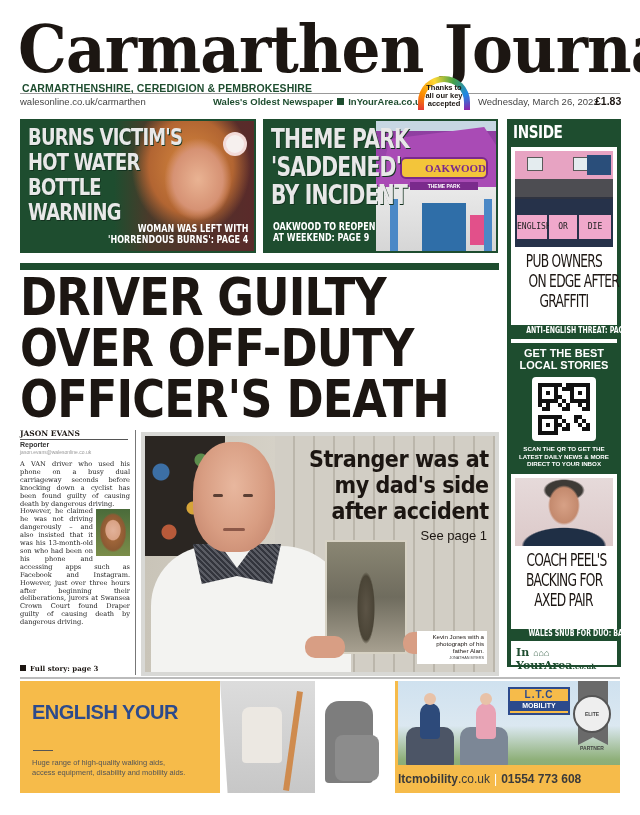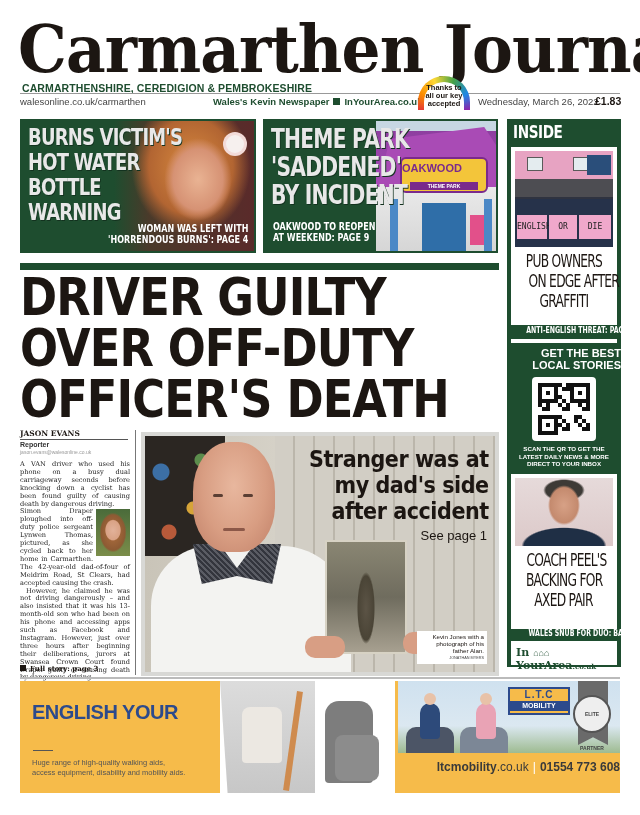--- a/index.html
+++ b/index.html
@@ -44,22 +44,22 @@
     background: radial-gradient(ellipse 45px 55px at 60% 45%, #e9b393 0%, #d69274 55%, transparent 75%),
                 radial-gradient(ellipse 70px 80px at 55% 35%, #d88a3f 0%, #b26532 60%, transparent 85%),
                 linear-gradient(90deg, #1e4d2f 0%, #4a3a2a 25%, #5a2a2a 100%);
   }
   .flower { position: absolute; right: 10px; top: 14px; width: 18px; height: 18px; border-radius: 50%; background: #f6f0ee; box-shadow: 0 0 0 3px #f3dbd8; }
   .promo-2 .promo-photo {
     width: 120px;
     background: linear-gradient(180deg, #c7d7e3 0%, #c7d7e3 8%, #8e3fa0 8%, #a84ab8 50%, #eaeaea 50%, #d6d6d6 100%);
   }
   .oak-roof { position: absolute; right: 0; top: 6px; width: 118px; height: 60px; background: #a94bb5; clip-path: polygon(10% 20%, 90% 0, 100% 30%, 100% 100%, 0 100%); }
-  .oak-sign { position: absolute; right: 8px; top: 36px; width: 88px; height: 36px; background: #f3c53a; border: 2px solid #7a2a8c; border-radius: 6px;
-    font-family: Liberation Sans, sans-serif; font-weight: bold; font-size: 11px; color: #7a2a8c; text-align: left; line-height: 18px; }
+  .oak-sign { position: absolute; right: 8px; top: 36px; width: 88px; height: 22px; background: #f3c53a; border: 2px solid #7a2a8c; border-radius: 6px;
+    font-family: Liberation Serif, serif; font-weight: bold; font-size: 11px; color: #7a2a8c; text-align: right; line-height: 18px; }
   .oak-sub { position: absolute; right: 18px; top: 61px; width: 68px; height: 8px; background: #7a2a8c; font-size: 5px; color: #fff; text-align: center; line-height: 8px; font-weight: bold; }
   .oak-post { position: absolute; bottom: 0; width: 8px; height: 52px; background: #4b88c6; }
   .oak-door { position: absolute; right: 30px; bottom: 0; width: 44px; height: 48px; background: #2f6ea8; }
   .oak-pink { position: absolute; right: 4px; bottom: 6px; width: 22px; height: 30px; background: #e2508a; }
   .promo-head {
     position: absolute; left: 6px; top: 4px; font-family: "DejaVu Sans", sans-serif; font-weight: bold;
     color: #e8e8e8; font-size: 24px; line-height: 26px; letter-spacing: -1px;
     transform: scaleX(0.78); transform-origin: left top; white-space: nowrap; text-shadow: 1px 1px 0 #13321f;
   }
   .promo-sub {
@@ -191,34 +191,34 @@
     background: linear-gradient(180deg, #cfe1ef 0%, #dbe8f1 40%, #8fb07a 70%, #7aa066 100%); overflow: hidden; }
   .scooter { position: absolute; bottom: 26px; width: 48px; height: 40px; background: #4c5566; border-radius: 10px 10px 4px 4px; }
   .rider { position: absolute; width: 20px; height: 36px; border-radius: 10px 10px 4px 4px; }
   .rider-head { position: absolute; width: 12px; height: 12px; border-radius: 50%; background: #e8c2a8; }
   .ltc-logo { position: absolute; left: 110px; top: 6px; width: 62px; height: 28px; background: #f6bb4a; border: 2px solid #2c4a8c; text-align: center; }
   .ltc-1 { font-weight: bold; font-size: 10px; line-height: 12px; color: #2c4a8c; letter-spacing: 1px; }
   .ltc-2 { font-weight: bold; font-size: 7px; line-height: 10px; color: #fff; background: #2c4a8c; }
   .elite-tab { position: absolute; left: 180px; top: 0; width: 30px; height: 64px; background: #6a6a6a; clip-path: polygon(0 0, 100% 0, 100% 100%, 50% 88%, 0 100%); }
   .elite-badge { position: absolute; left: 175px; top: 14px; width: 38px; height: 38px; border-radius: 50%; background: #eee; border: 2px solid #555;
     font-size: 5px; font-weight: bold; color: #444; text-align: center; line-height: 34px; }
-  .ad-contact { position: absolute; left: 0; bottom: 0; width: 222px; height: 40px; background: #f6bb4a;
-    font-size: 12px; line-height: 28px; text-align: right; color: #3a3a3a; }
+  .ad-contact { position: absolute; left: 0; bottom: 0; width: 222px; height: 28px; background: #f6bb4a;
+    font-size: 12px; line-height: 28px; text-align: left; color: #3a3a3a; }
   .ad-contact b { font-weight: bold; }
   .ad-contact .sep { color: #fff; margin: 0 4px; }
 </style>
 </head>
 <body>
 
 <div class="masthead-title">Carmarthen Journal</div>
 <div class="region-line">CARMARTHENSHIRE, CEREDIGION &amp; PEMBROKESHIRE</div>
 <div class="masthead-rule"></div>
 <div class="site-url">walesonline.co.uk/carmarthen</div>
 <div class="oldest">
-  <span>Wales's Kevin Newspaper</span><span class="sq"></span><span>InYourArea.co.uk</span>
+  <span>Wales's Oldest Newspaper</span><span class="sq"></span><span>InYourArea.co.uk</span>
 </div>
 <div class="rainbow">
   <div class="rainbow-inner">Thanks to all our key accepted</div>
 </div>
 <div class="pub-date">Wednesday, March 26, 2022</div>
 <div class="price">£1.83</div>
 
 <div class="promo promo-1">
   <div class="promo-photo">
     <div class="flower"></div>
@@ -265,21 +265,21 @@
     </div>
     <div class="inside-head1">
       <span>PUB OWNERS</span><br>
       <span>ON EDGE AFTER</span><br>
       <span>GRAFFITI</span>
     </div>
   </div>
   <div class="inside-tag inside-tag1"><span>ANTI-ENGLISH THREAT: PAGE 7</span></div>
   <div class="qr-band"></div>
 
-  <div class="qr-head" style="white-space:pre-line;text-align:right;">GET THE BEST
+  <div class="qr-head" style="white-space:pre-line;">GET THE BEST
 LOCAL STORIES</div>
   <div class="qr-box">
     <div class="qr-grid" id="qr-grid">
         <i style="background: rgb(17, 17, 17);"></i>
         <i style="background: rgb(17, 17, 17);"></i>
         <i style="background: rgb(17, 17, 17);"></i>
         <i style="background: rgb(17, 17, 17);"></i>
         <i style="background: rgb(17, 17, 17);"></i>
         <i style="background: rgb(17, 17, 17);"></i>
         <i style="background: rgb(255, 255, 255);"></i>
@@ -474,21 +474,20 @@
 
 <div class="byline-name">JASON EVANS</div>
 <div class="byline-rule"></div>
 <div class="byline-role">Reporter</div>
 <div class="byline-email">jason.evans@walesonline.co.uk</div>
 <div class="col-rule"></div>
 
 <div class="article-body">
   <p>A VAN driver who used his phone on a busy dual carriageway seconds before knocking down a cyclist has been found guilty of causing death by dangerous driving.</p>
   <div class="victim-photo"></div>
-  <p>Simon Draper ploughed into off-duty police sergeant Lynwen Thomas, pictured, as she cycled back to her home in Carmarthen. The 42-year-old dad-of-four of Meidrim Road, St Clears, had accepted causing the crash.</p>
   <p>However, he claimed he was not driving dangerously – and also insisted that it was his 13-month-old son who had been on his phone and accessing apps such as Facebook and Instagram. However, just over three hours after beginning their deliberations, jurors at Swansea Crown Court found Draper guilty of causing death by dangerous driving.</p>
 </div>
 <div class="full-story">
   <span class="sq"></span><span>Full story: page 3</span>
 </div>
 
 <div class="photo-box">
   <div class="photo-inner">
     <div class="bg-pattern"></div>
     <div class="blinds"></div>

